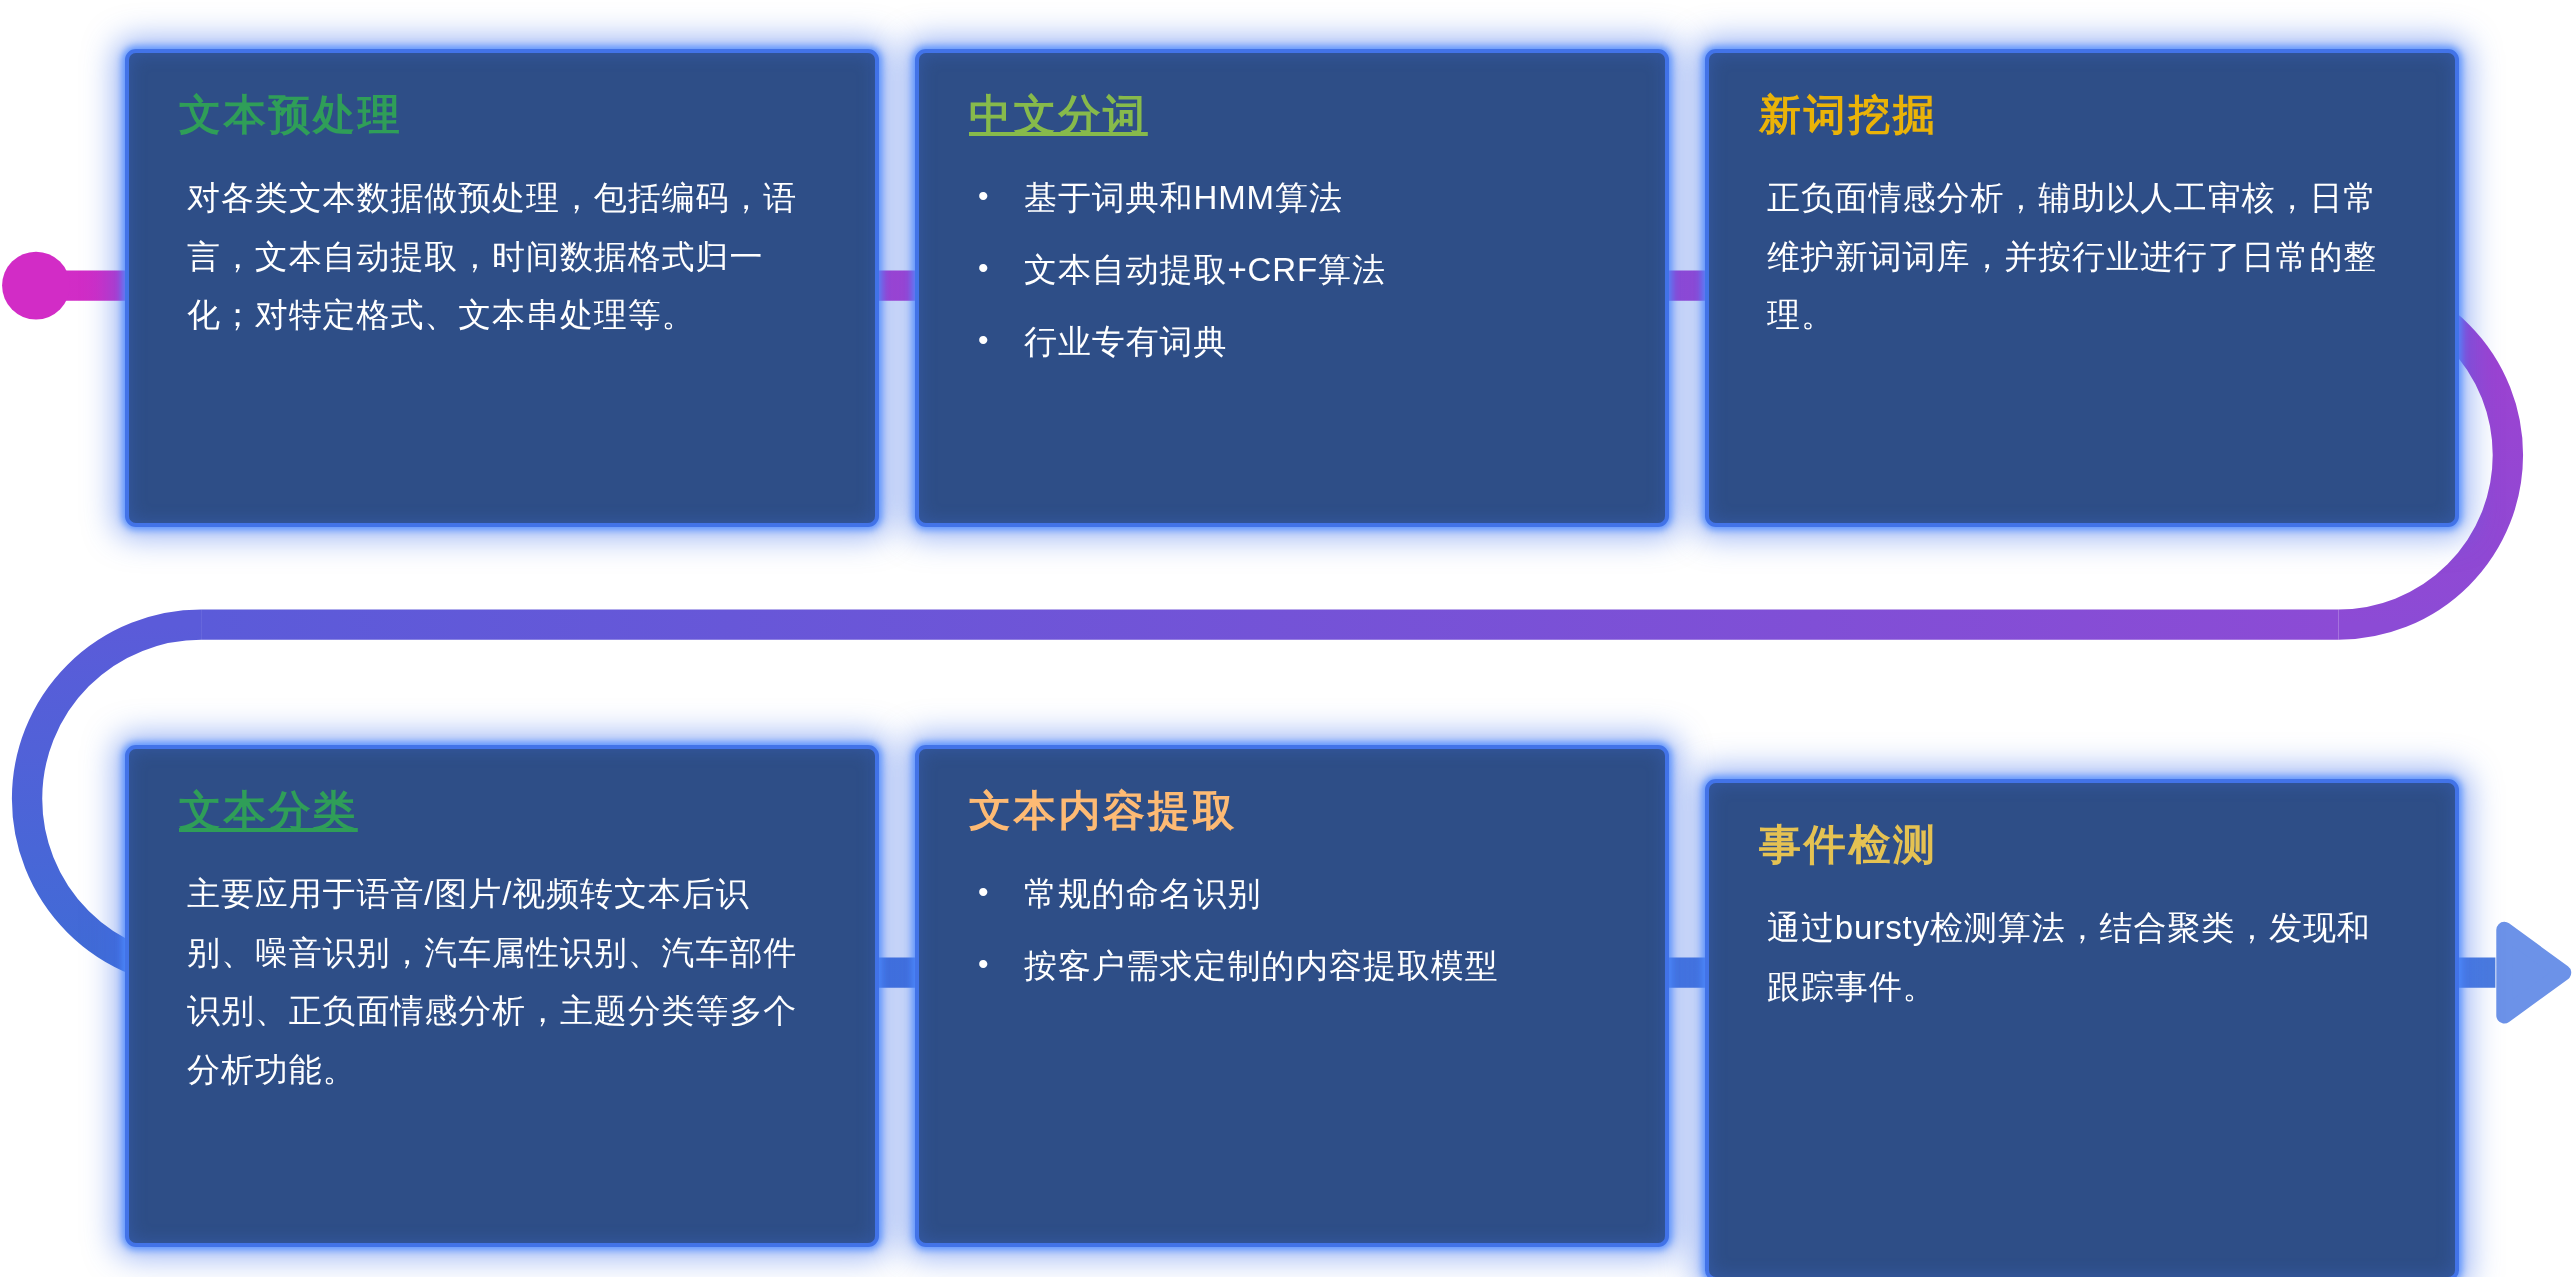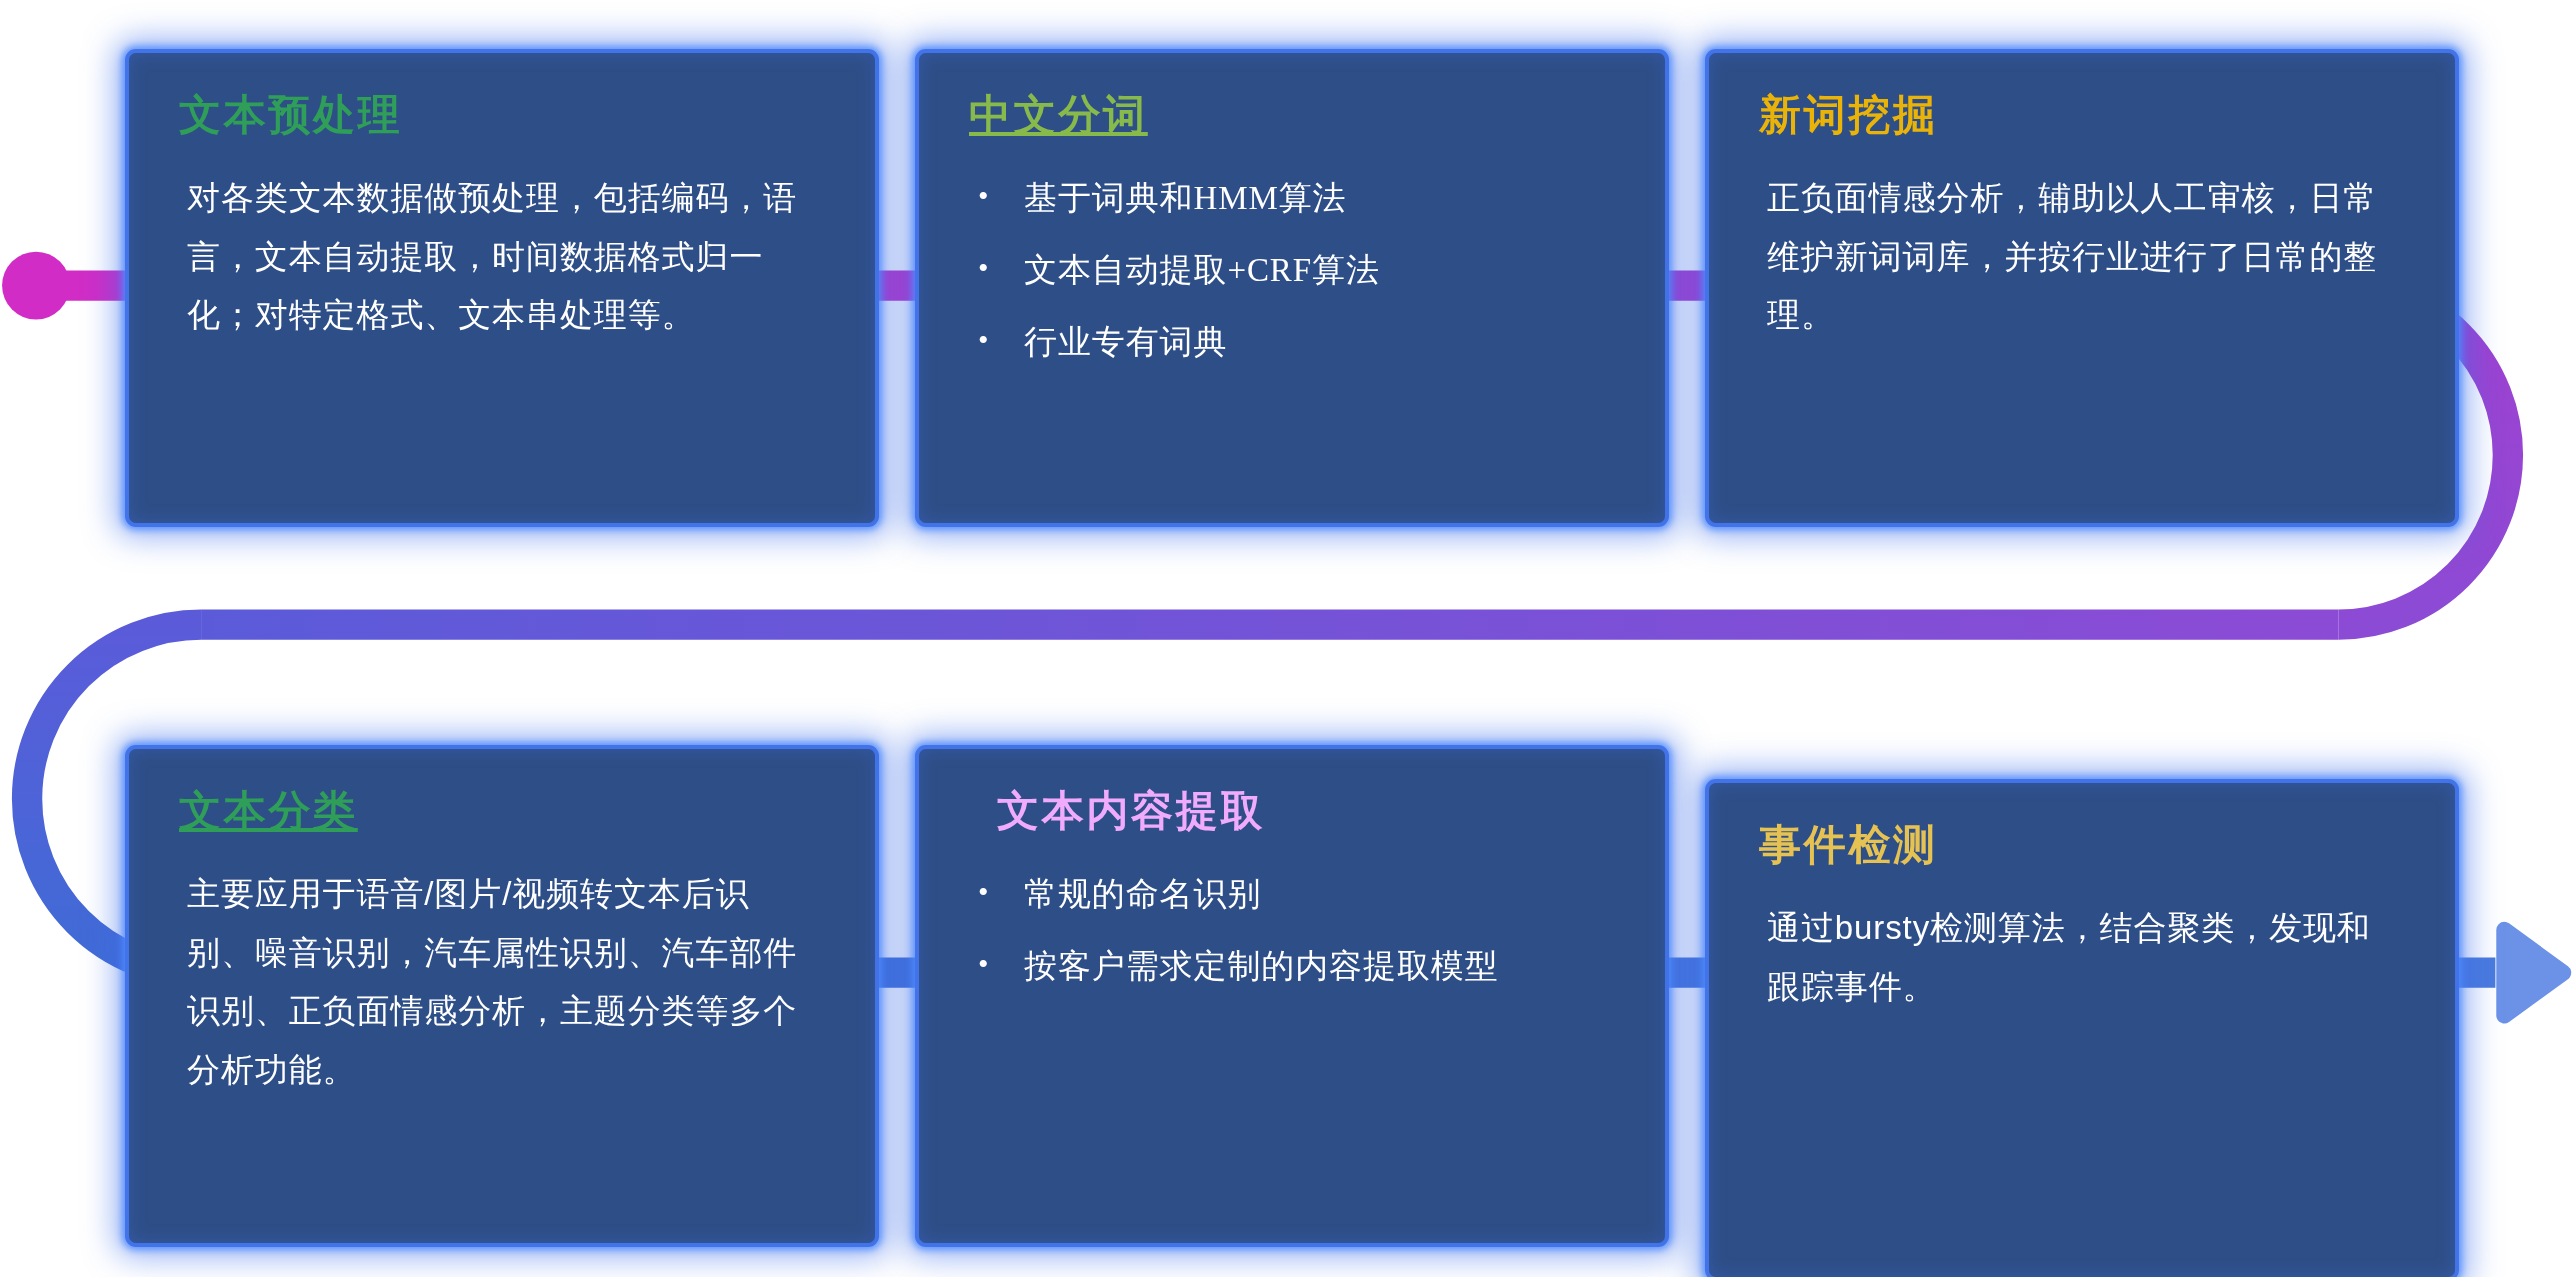--- a/index.html
+++ b/index.html
@@ -41,21 +41,20 @@
     color:#ffffff;
     font-size:33px;
     line-height:1.78;
     letter-spacing:0.9px;
     margin:8px;
   }
   ul.card-bullets{
     list-style:none;
     margin:5.4px 0 0 0;
     padding:0;
-    font-family:Liberation Serif, serif;
   }
   ul.card-bullets li{
     position:relative;
     color:#ffffff;
     font-size:33px;
     line-height:1.78;
     letter-spacing:0.9px;
     padding-left:55px;
     margin-bottom:13.4px;
   }
@@ -122,21 +121,21 @@
     <h2 class="card-title" style="color: #eab308;">新词挖掘</h2>
     <p class="card-body">正负面情感分析，辅助以人工审核，日常维护新词词库，并按行业进行了日常的整理。</p>
   </div>
 
   <div class="card card4">
     <h2 class="card-title" style="color: rgb(47, 158, 88); text-decoration: underline;">文本分类</h2>
     <p class="card-body">主要应用于语音/图片/视频转文本后识别、噪音识别，汽车属性识别、汽车部件识别、正负面情感分析，主题分类等多个分析功能。</p>
   </div>
 
   <div class="card card5">
-    <h2 class="card-title" style="color: #f0abfc; margin-left: 28px;">文本内容提取</h2>
+    <h2 class="card-title" style="color: #fdba74;">文本内容提取</h2>
     <ul class="card-bullets">
       <li>常规的命名识别</li>
       <li>按客户需求定制的内容提取模型</li>
     </ul>
   </div>
 
   <div class="card card6">
     <h2 class="card-title" style="color: rgb(229, 194, 82);">事件检测</h2>
     <p class="card-body">通过bursty检测算法，结合聚类，发现和跟踪事件。</p>
   </div>

